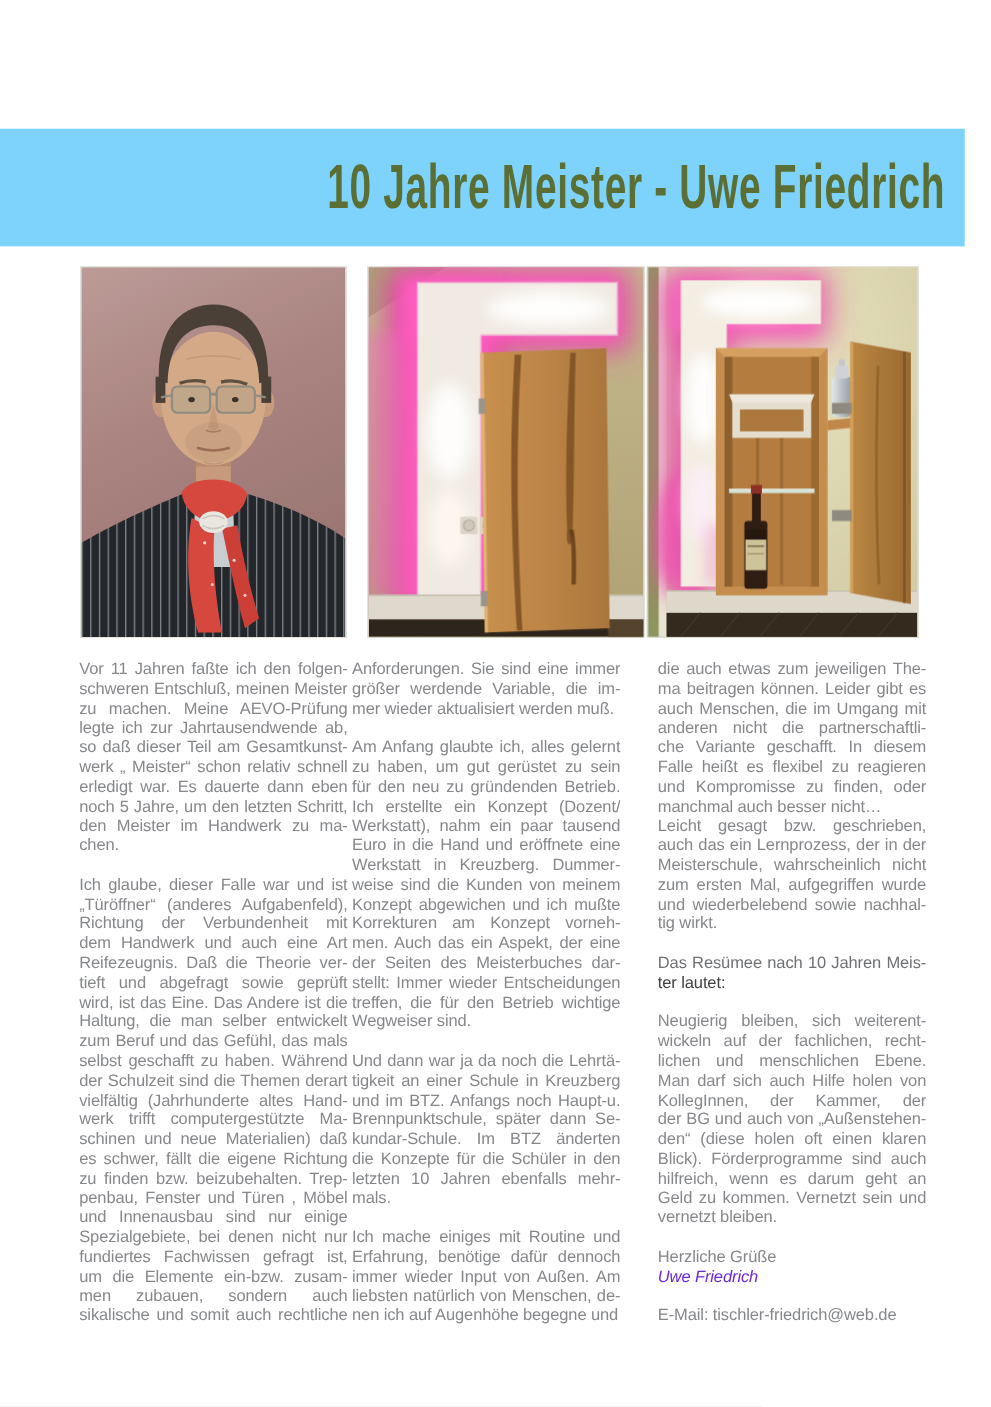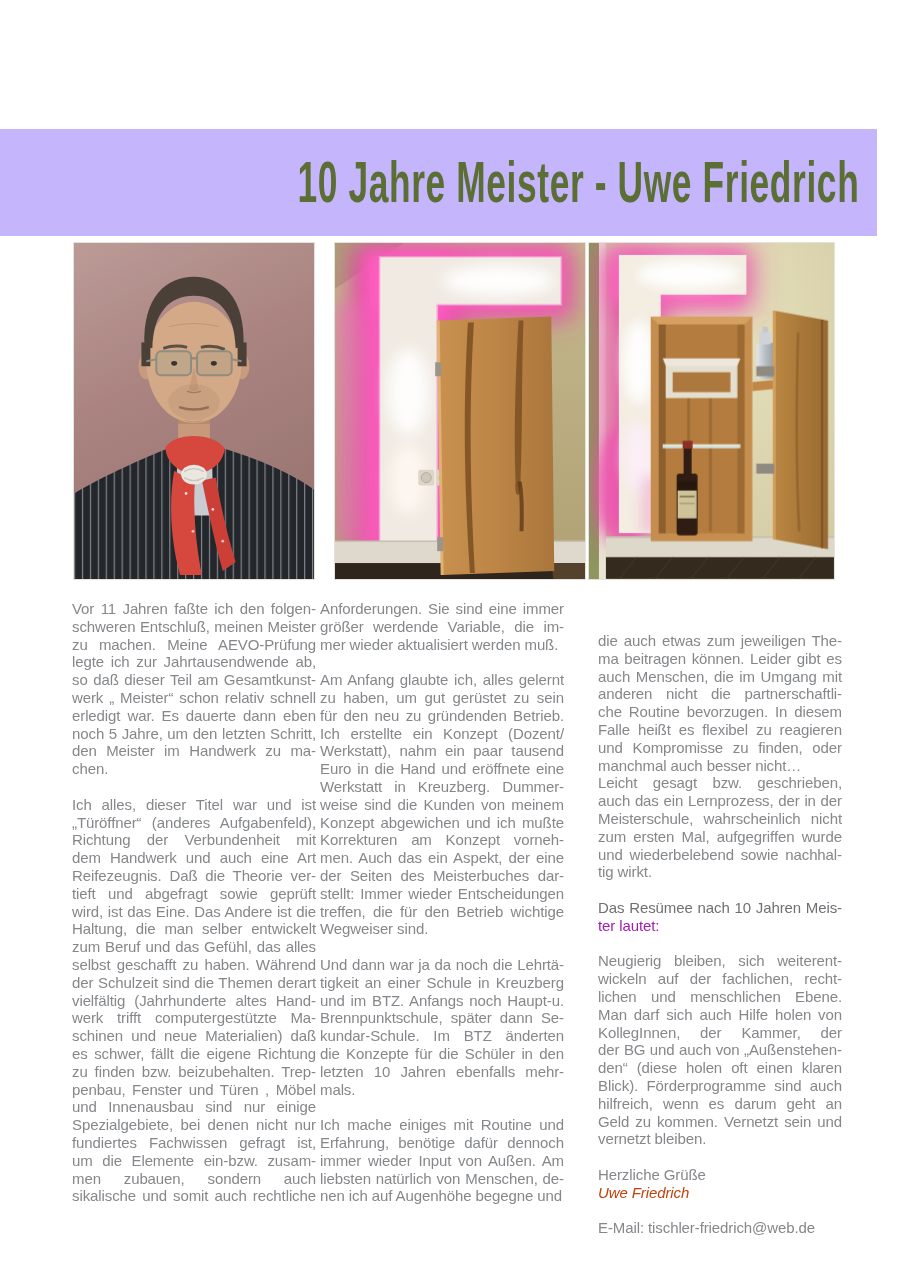--- a/index.html
+++ b/index.html
@@ -28,36 +28,36 @@
   .photo svg{display:block;width:100%;height:100%;}
   #photo1{left:73px;width:242px;}
   #photo2{left:334px;width:252px;}
   #photo3{left:588px;width:247px;}
   .col{
     position:absolute;top:600px;width:244px;
     font-size:15px;letter-spacing:-0.1px;
   }
   #col1{left:72px;}
   #col2{left:320px;}
-  #col3{left:598px;margin-top:32px;}
+  #col3{left:598px;}
   .ln{
     height:17.8px;line-height:17.8px;overflow:hidden;
     text-align:justify;text-align-last:justify;
   }
   .ln.end{text-align-last:left;}
   .ln.gap{margin-top:17.8px;}
   .ln.b{font-weight:400;}
   .ln.i{font-style:italic;}
 </style>
 </head>
 <body>
 
 <div class="page">
 
-  <div class="banner" id="banner" style="background: #c4b5fd; margin-top: 12px;">
+  <div class="banner" id="banner" style="background: #7dd3fc;">
     <span class="banner-title" id="bannerTitle" style="color: rgb(91, 110, 51);">10 Jahre Meister - Uwe Friedrich</span>
   </div>
 
   <figure class="photo" id="photo1" style="margin:0" aria-label="Portrait: Mann mit Brille, dunklem Nadelstreifenhemd und rotem Halstuch vor mauvefarbener Wand">
     <svg viewBox="0 0 242 338" preserveAspectRatio="none">
       <defs>
         <linearGradient id="wall1" x1="0" y1="0" x2="0.35" y2="1">
           <stop offset="0" stop-color="#c7a6a2"></stop>
             <stop offset="0.5" stop-color="#b28b87"></stop>
           <stop offset="1" stop-color="#a07c78"></stop>
@@ -280,29 +280,29 @@
       <div class="ln">Vor 11 Jahren faßte ich den folgen-</div>
       <div class="ln">schweren Entschluß, meinen Meister</div>
       <div class="ln">zu machen. Meine AEVO-Prüfung</div>
       <div class="ln">legte ich zur Jahrtausendwende ab,</div>
       <div class="ln">so daß dieser Teil am Gesamtkunst-</div>
       <div class="ln">werk „ Meister“ schon relativ schnell</div>
       <div class="ln">erledigt war. Es dauerte dann eben</div>
       <div class="ln">noch 5 Jahre, um den letzten Schritt,</div>
       <div class="ln">den Meister im Handwerk zu ma-</div>
       <div class="ln end">chen.</div>
-      <div class="ln gap">Ich alles, dieser Titel war und ist</div>
+      <div class="ln gap">Ich glaube, dieser Falle war und ist</div>
       <div class="ln">„Türöffner“ (anderes Aufgabenfeld),</div>
       <div class="ln">Richtung der Verbundenheit mit</div>
       <div class="ln">dem Handwerk und auch eine Art</div>
       <div class="ln">Reifezeugnis. Daß die Theorie ver-</div>
       <div class="ln">tieft und abgefragt sowie geprüft</div>
       <div class="ln">wird, ist das Eine. Das Andere ist die</div>
       <div class="ln">Haltung, die man selber entwickelt</div>
-      <div class="ln">zum Beruf und das Gefühl, das alles</div>
+      <div class="ln">zum Beruf und das Gefühl, das mals</div>
       <div class="ln">selbst geschafft zu haben. Während</div>
       <div class="ln">der Schulzeit sind die Themen derart</div>
       <div class="ln">vielfältig (Jahrhunderte altes Hand-</div>
       <div class="ln">werk trifft computergestützte Ma-</div>
       <div class="ln">schinen und neue Materialien) daß</div>
       <div class="ln">es schwer, fällt die eigene Richtung</div>
       <div class="ln">zu finden bzw. beizubehalten. Trep-</div>
       <div class="ln">penbau, Fenster und Türen , Möbel</div>
       <div class="ln">und Innenausbau sind nur einige</div>
       <div class="ln">Spezialgebiete, bei denen nicht nur</div>
@@ -342,41 +342,41 @@
       <div class="ln">Erfahrung, benötige dafür dennoch</div>
       <div class="ln">immer wieder Input von Außen. Am</div>
       <div class="ln">liebsten natürlich von Menschen, de-</div>
       <div class="ln end">nen ich auf Augenhöhe begegne und</div>
     </div>
   <div class="col" id="col3" style="color: rgb(133, 135, 138);">
       <div class="ln">die auch etwas zum jeweiligen The-</div>
       <div class="ln">ma beitragen können. Leider gibt es</div>
       <div class="ln">auch Menschen, die im Umgang mit</div>
       <div class="ln">anderen nicht die partnerschaftli-</div>
-      <div class="ln">che Routine bevorzugen. In diesem</div>
+      <div class="ln">che Variante geschafft. In diesem</div>
       <div class="ln">Falle heißt es flexibel zu reagieren</div>
       <div class="ln">und Kompromisse zu finden, oder</div>
       <div class="ln end">manchmal auch besser nicht…</div>
       <div class="ln">Leicht gesagt bzw. geschrieben, mals</div>
       <div class="ln">auch das ein Lernprozess, der in der</div>
       <div class="ln">Meisterschule, wahrscheinlich nicht</div>
       <div class="ln">zum ersten Mal, aufgegriffen wurde</div>
       <div class="ln">und wiederbelebend sowie nachhal-</div>
       <div class="ln end">tig wirkt.</div>
       <div class="ln b gap" style="color: rgb(110, 112, 115);">Das Resümee nach 10 Jahren Meis-</div>
-      <div class="ln end b" style="color: #a21caf;">ter lautet:</div>
+      <div class="ln end b" style="color: #404040;">ter lautet:</div>
       <div class="ln gap">Neugierig bleiben, sich weiterent-</div>
       <div class="ln">wickeln auf der fachlichen, recht-</div>
       <div class="ln">lichen und menschlichen Ebene.</div>
       <div class="ln">Man darf sich auch Hilfe holen von</div>
       <div class="ln">KollegInnen, der Kammer, der Innung,</div>
       <div class="ln">der BG und auch von „Außenstehen-</div>
       <div class="ln">den“ (diese holen oft einen klaren</div>
       <div class="ln">Blick). Förderprogramme sind auch</div>
       <div class="ln">hilfreich, wenn es darum geht an</div>
       <div class="ln">Geld zu kommen. Vernetzt sein und</div>
       <div class="ln end">vernetzt bleiben.</div>
       <div class="ln end gap">Herzliche Grüße</div>
-      <div class="ln end b i" style="color: #c2410c;">Uwe Friedrich</div>
+      <div class="ln end b i" style="color: #6d28d9;">Uwe Friedrich</div>
       <div class="ln end gap">E-Mail: tischler-friedrich@web.de</div>
     </div>
 
 </div>
 
 </body></html>

